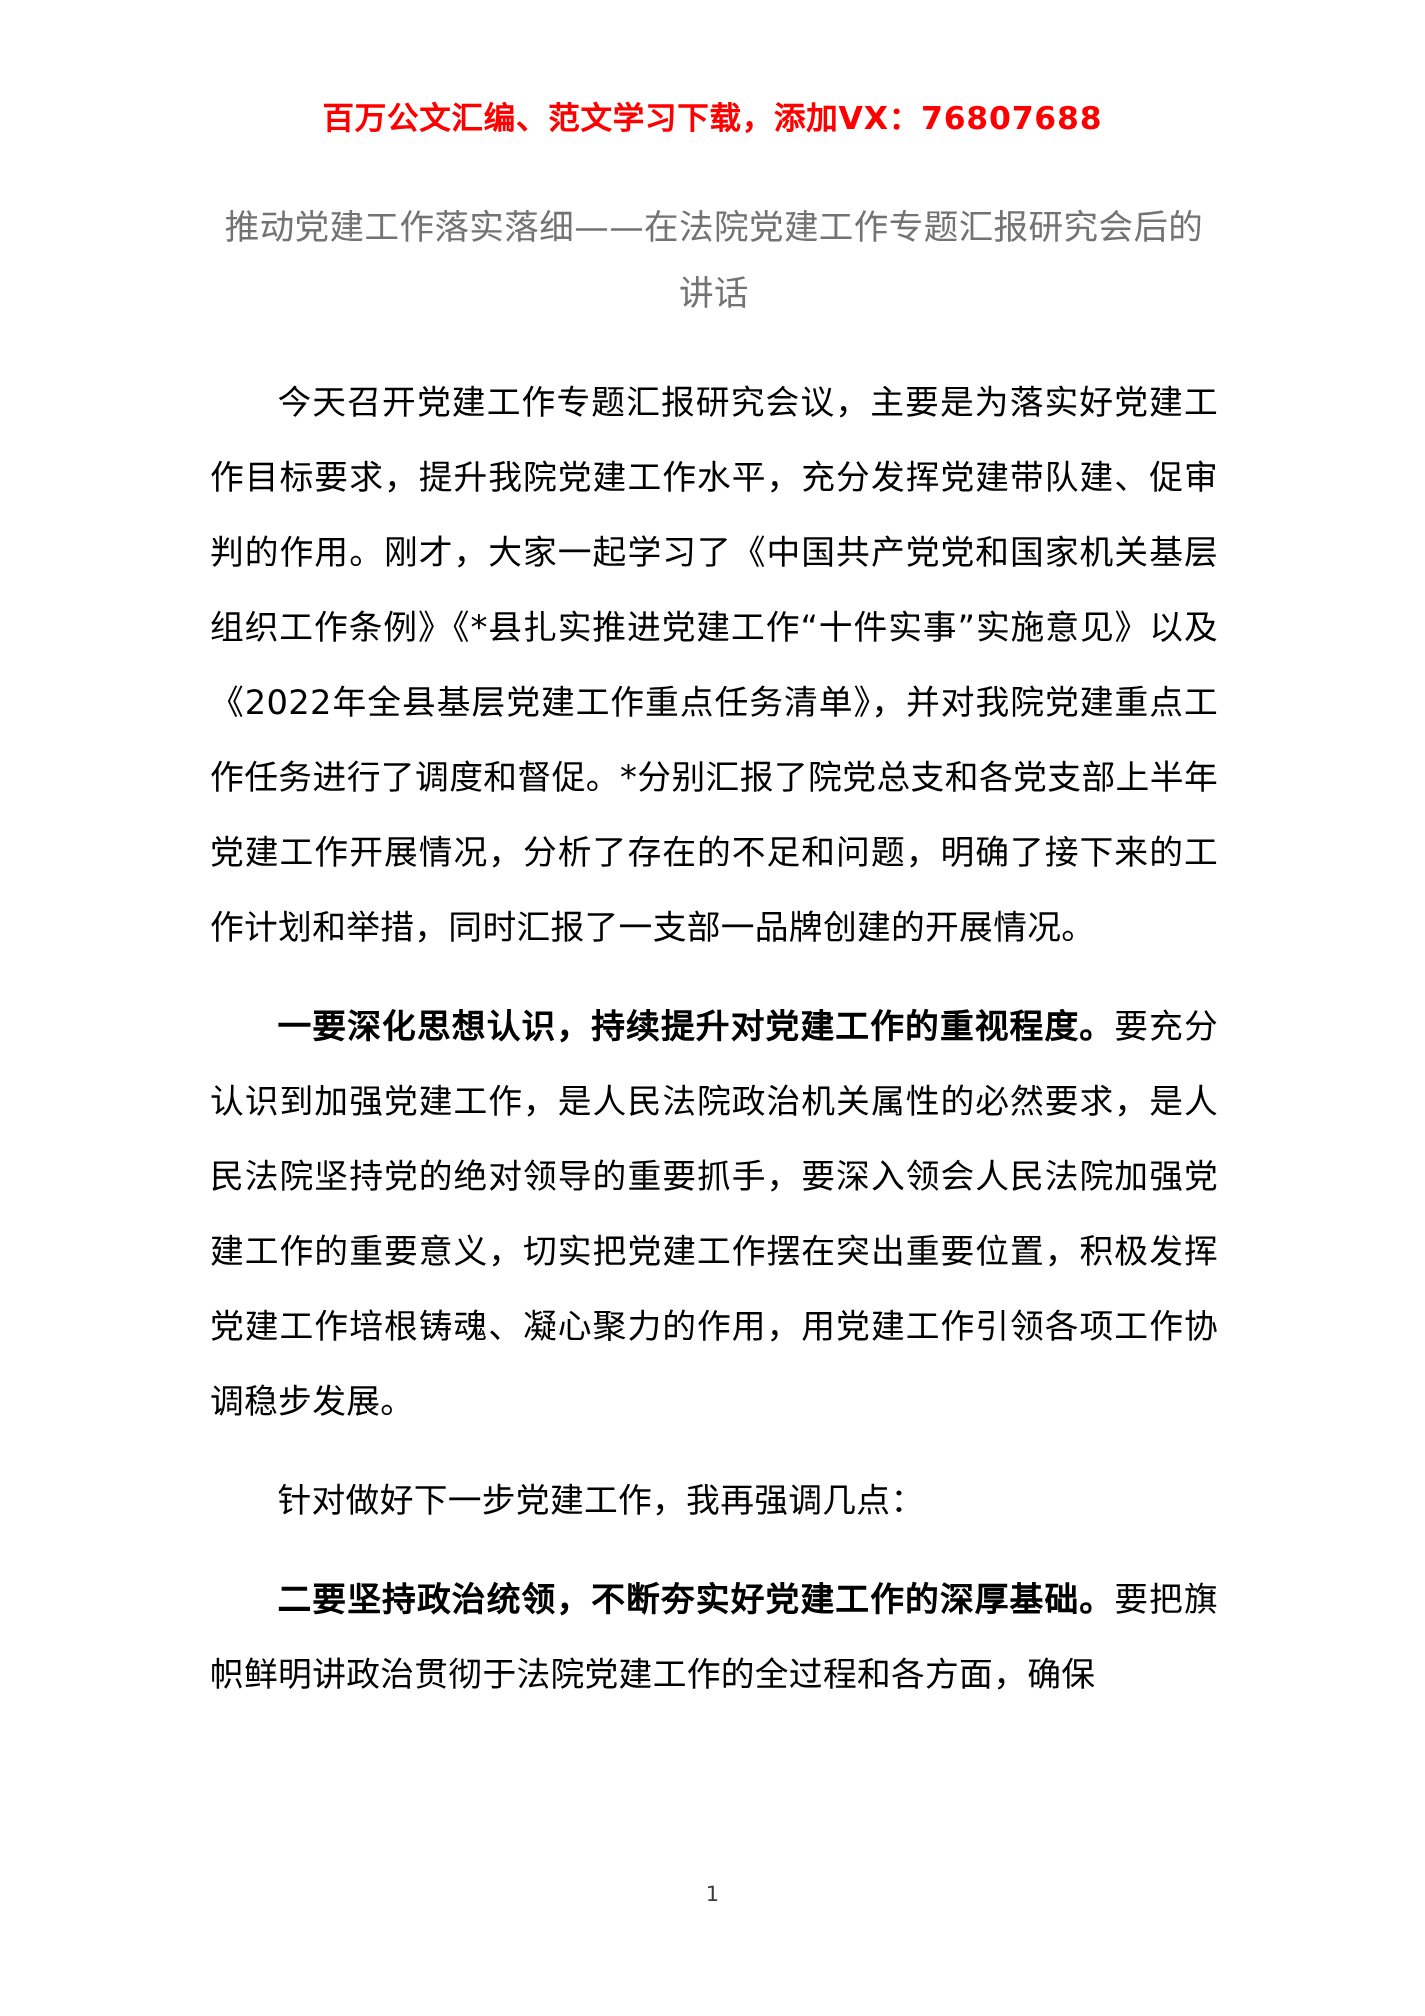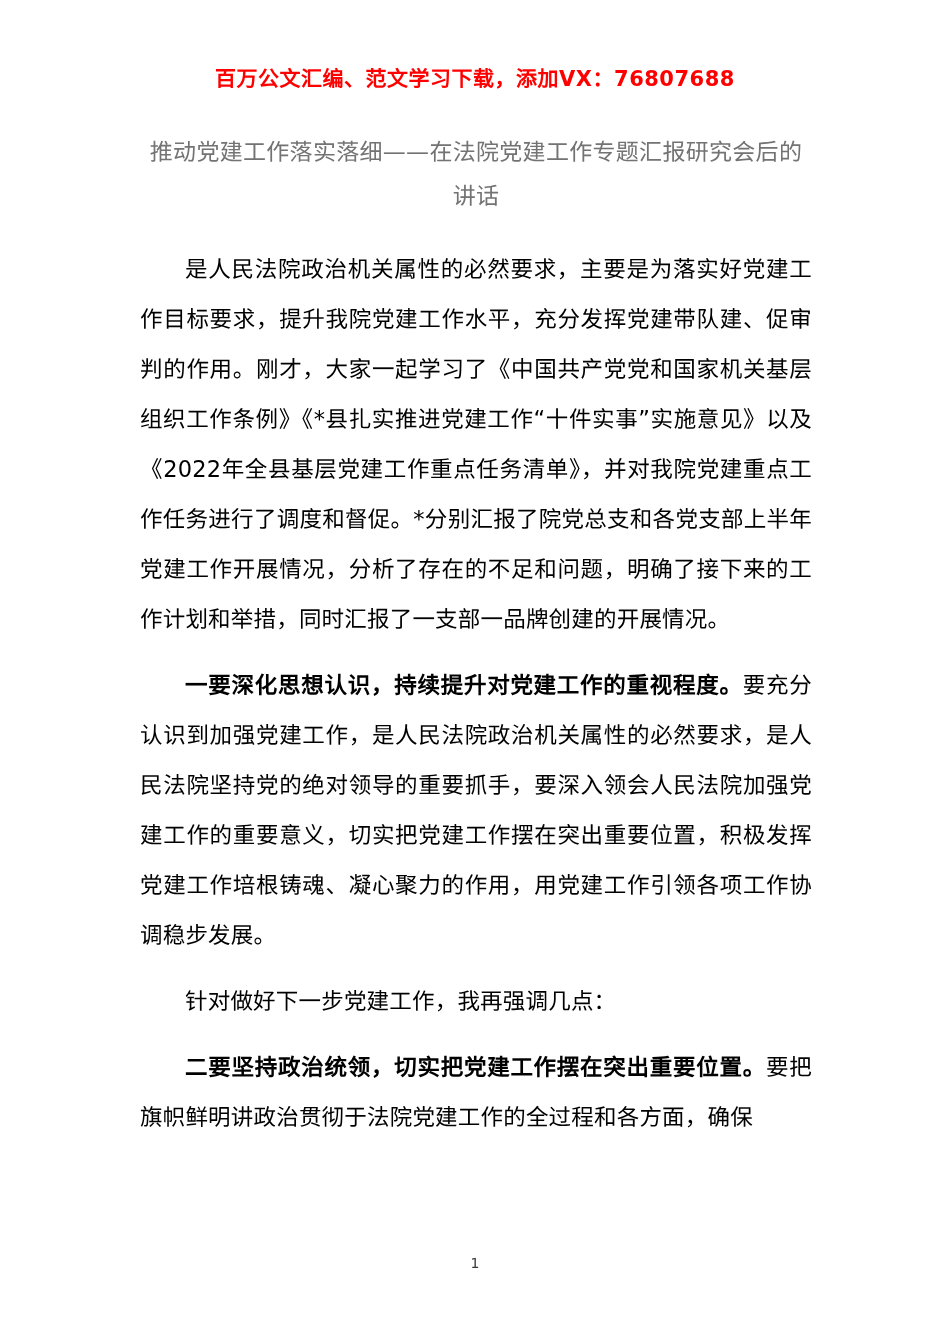--- a/index.html
+++ b/index.html
@@ -76,25 +76,25 @@
 <body>
 
 <div class="page">
 
   <div class="banner">百万公文汇编、范文学习下载，添加VX：76807688</div>
 
   <div class="content">
 
     <h1 class="doc-title">推动党建工作落实落细——在法院党建工作专题汇报研究会后的讲话</h1>
 
-    <p class="para"><span>是人民法院政治机关属性的必然要求，主要是为落实好党建工作目标要求，提升我院党建工作水平，充分发挥党建带队建、促审判的作用。刚才，大家一起学习了《中国共产党党和国家机关基层组织工作条例》《*县扎实推进党建工作“十件实事”实施意见》以及《2022年全县基层党建工作重点任务清单》，并对我院党建重点工作任务进行了调度和督促。*分别汇报了院党总支和各党支部上半年党建工作开展情况，分析了存在的不足和问题，明确了接下来的工作计划和举措，同时汇报了一支部一品牌创建的开展情况。</span></p>
+    <p class="para"><span>今天召开党建工作专题汇报研究会议，主要是为落实好党建工作目标要求，提升我院党建工作水平，充分发挥党建带队建、促审判的作用。刚才，大家一起学习了《中国共产党党和国家机关基层组织工作条例》《*县扎实推进党建工作“十件实事”实施意见》以及《2022年全县基层党建工作重点任务清单》，并对我院党建重点工作任务进行了调度和督促。*分别汇报了院党总支和各党支部上半年党建工作开展情况，分析了存在的不足和问题，明确了接下来的工作计划和举措，同时汇报了一支部一品牌创建的开展情况。</span></p>
 
     <p class="para"><span class="lead">一要深化思想认识，持续提升对党建工作的重视程度。</span><span>要充分认识到加强党建工作，是人民法院政治机关属性的必然要求，是人民法院坚持党的绝对领导的重要抓手，要深入领会人民法院加强党建工作的重要意义，切实把党建工作摆在突出重要位置，积极发挥党建工作培根铸魂、凝心聚力的作用，用党建工作引领各项工作协调稳步发展。</span></p>
 
     <p class="para"><span>针对做好下一步党建工作，我再强调几点：</span></p>
 
-    <p class="para"><span class="lead">二要坚持政治统领，切实把党建工作摆在突出重要位置。</span><span>要把旗帜鲜明讲政治贯彻于法院党建工作的全过程和各方面，确保</span></p>
+    <p class="para"><span class="lead">二要坚持政治统领，不断夯实好党建工作的深厚基础。</span><span>要把旗帜鲜明讲政治贯彻于法院党建工作的全过程和各方面，确保</span></p>
 
   </div>
 
   <div class="page-number">1</div>
 
 </div>
 
 </body></html>

